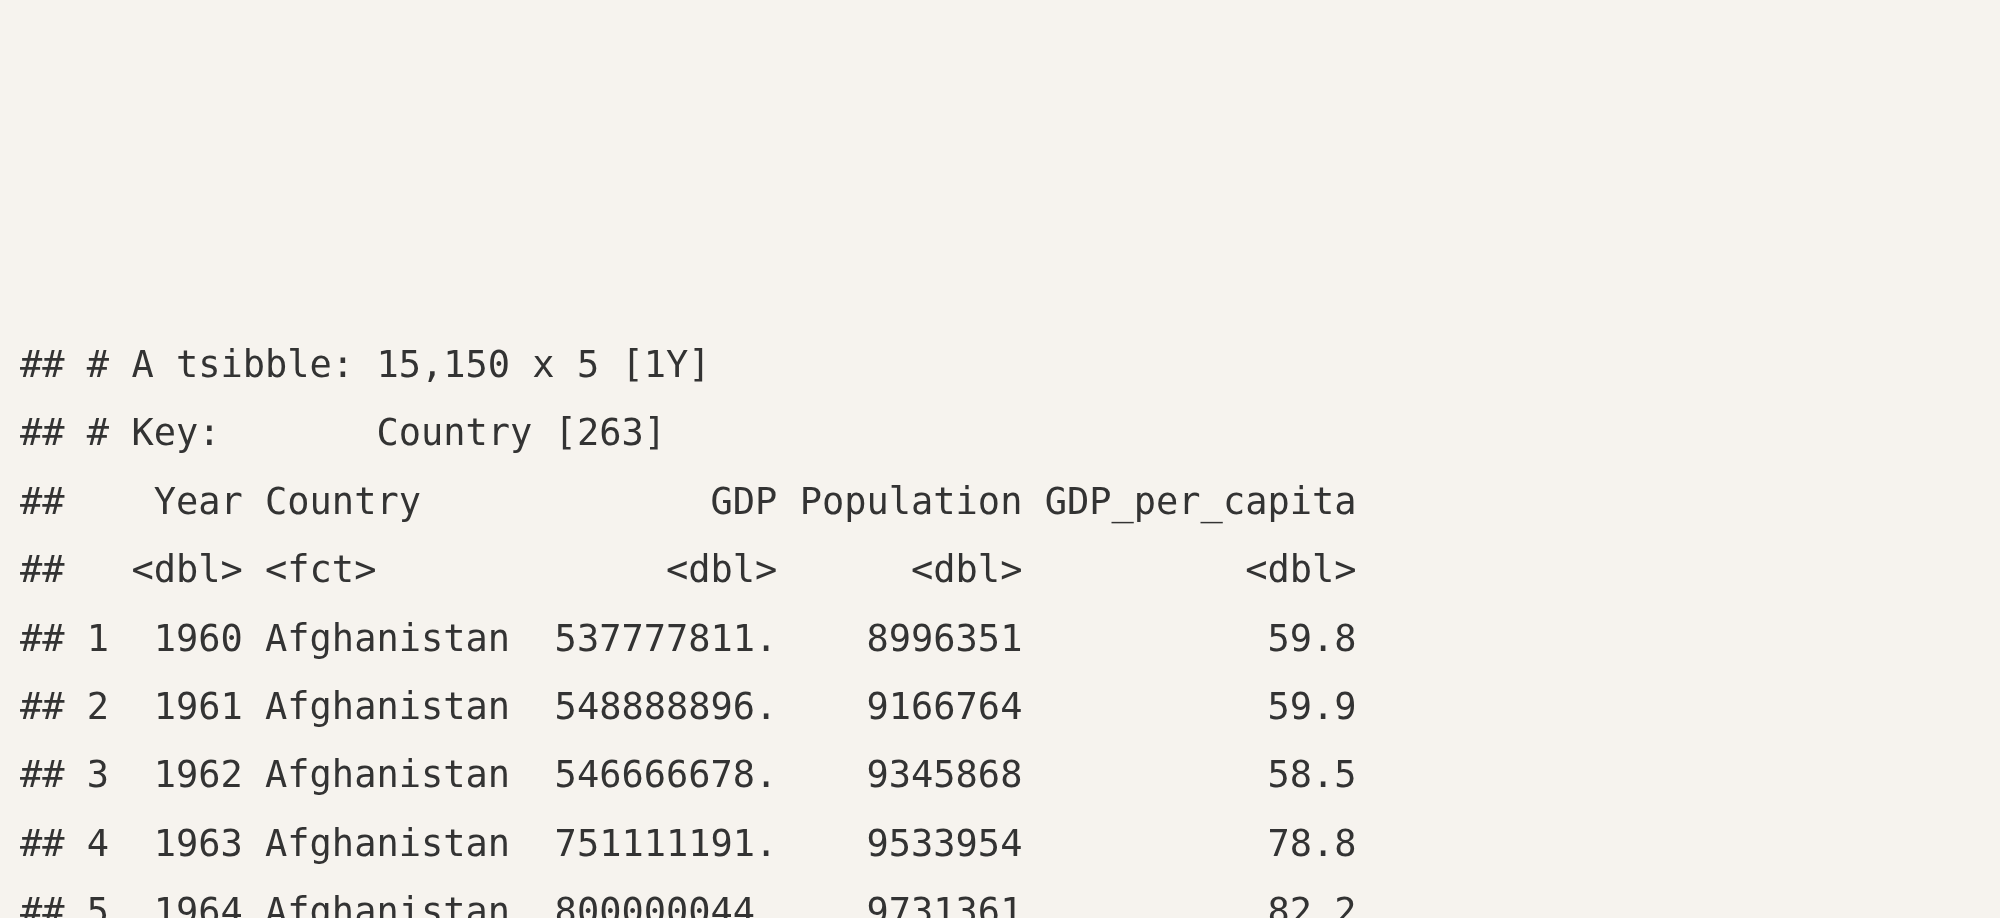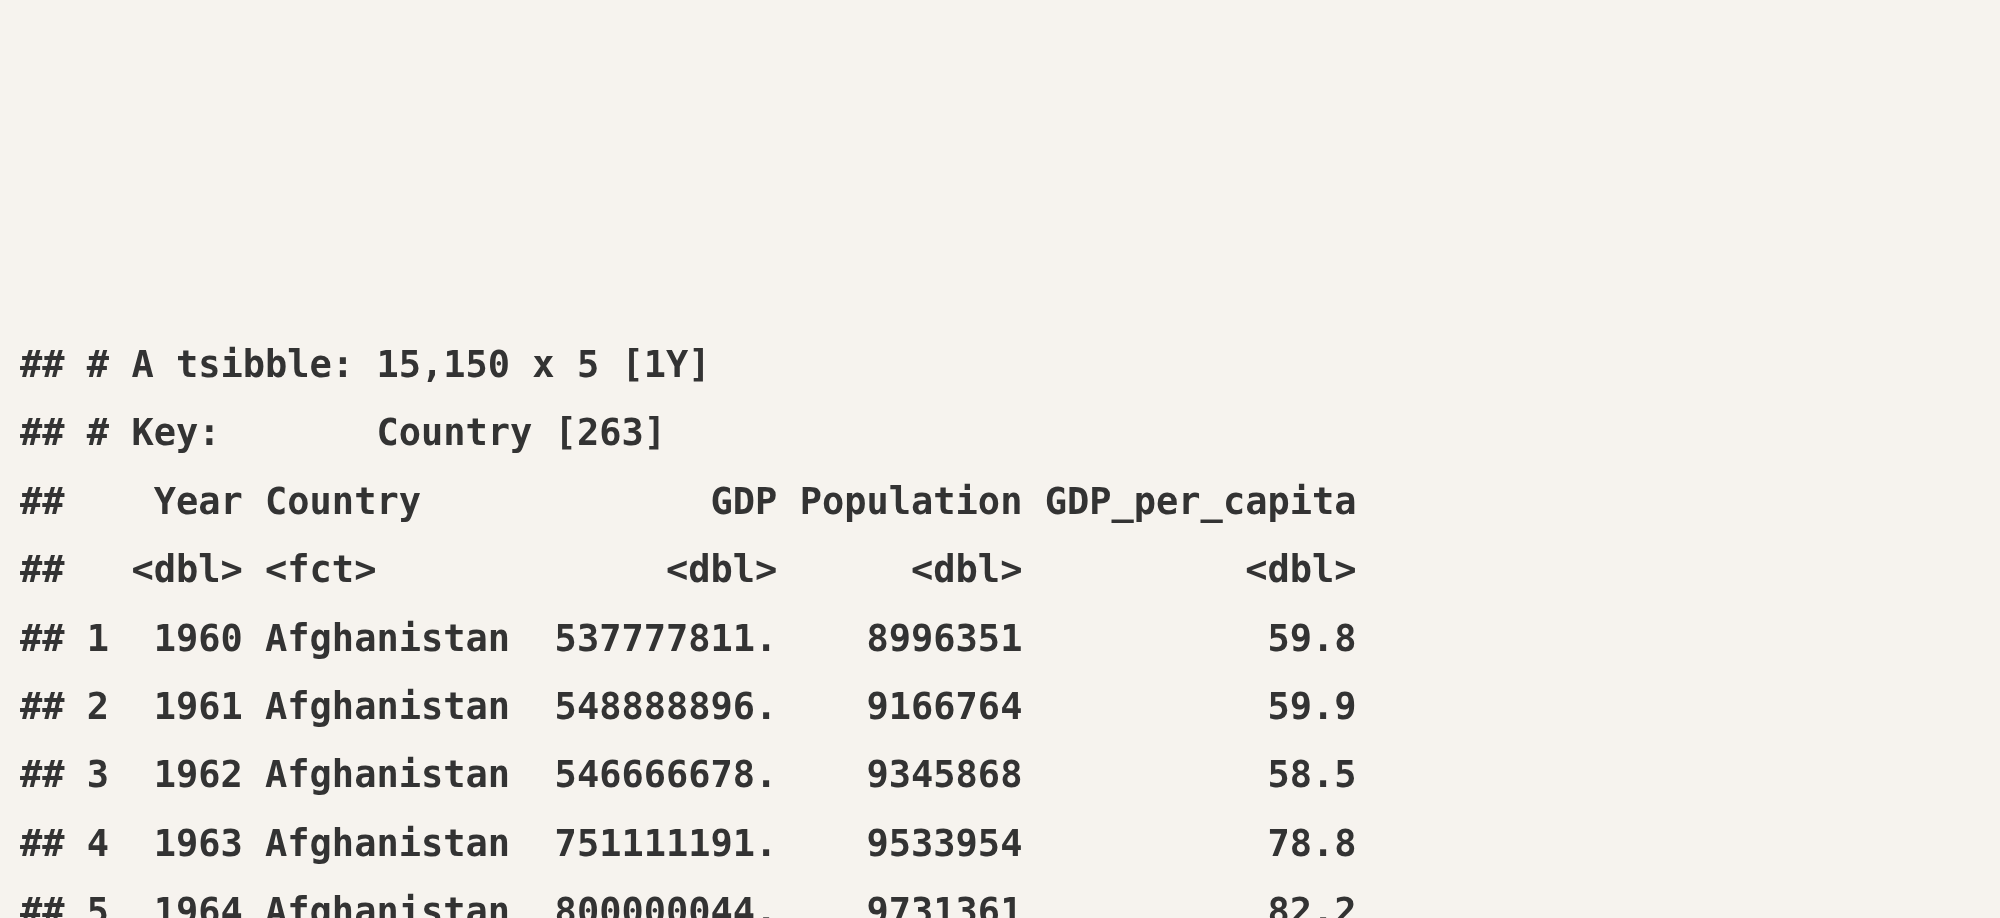--- a/index.html
+++ b/index.html
@@ -8,21 +8,20 @@
       background-color: #f6f3ee;
       font-family: "Consolas", "Monaco", "Menlo", "Courier New", monospace;
       font-size: 37px;
       line-height: 1.85;
       color: #333333;
       white-space: pre;
       overflow: hidden;
     }
     .output-line {
       display: block;
-      font-weight: bold;
     }
   </style>
 </head>
 <body>
 
 
 
 <pre><span class="output-line">## # A tsibble: 15,150 x 5 [1Y]</span><span class="output-line">## # Key:       Country [263]</span><span class="output-line">##    Year Country             GDP Population GDP_per_capita</span><span class="output-line">##   &lt;dbl&gt; &lt;fct&gt;             &lt;dbl&gt;      &lt;dbl&gt;          &lt;dbl&gt;</span><span class="output-line">## 1  1960 Afghanistan  537777811.    8996351           59.8</span><span class="output-line">## 2  1961 Afghanistan  548888896.    9166764           59.9</span><span class="output-line">## 3  1962 Afghanistan  546666678.    9345868           58.5</span><span class="output-line">## 4  1963 Afghanistan  751111191.    9533954           78.8</span><span class="output-line">## 5  1964 Afghanistan  800000044.    9731361           82.2</span></pre>
 
 

